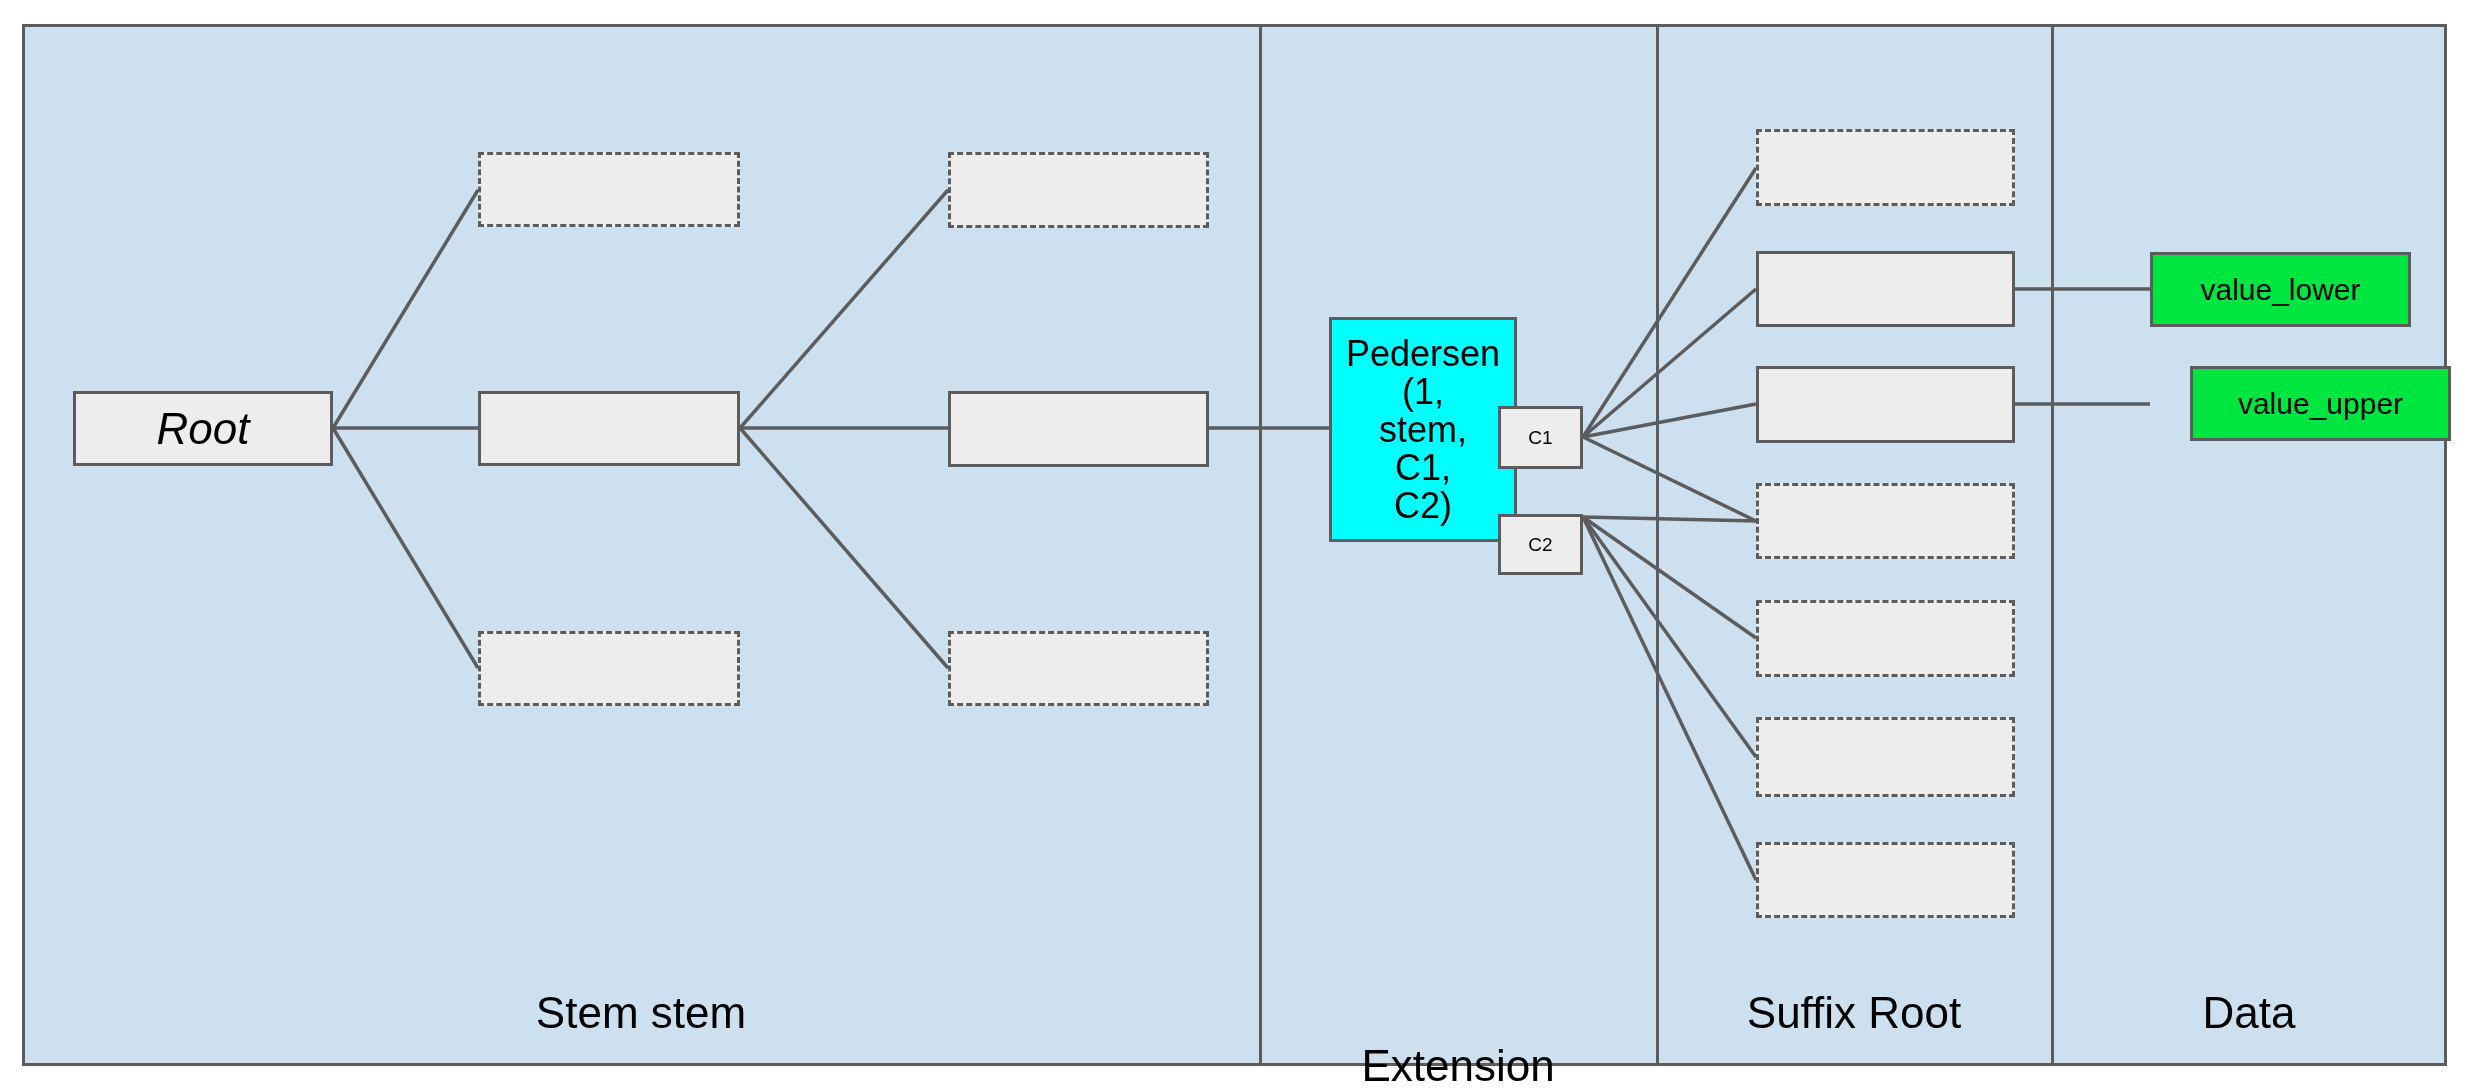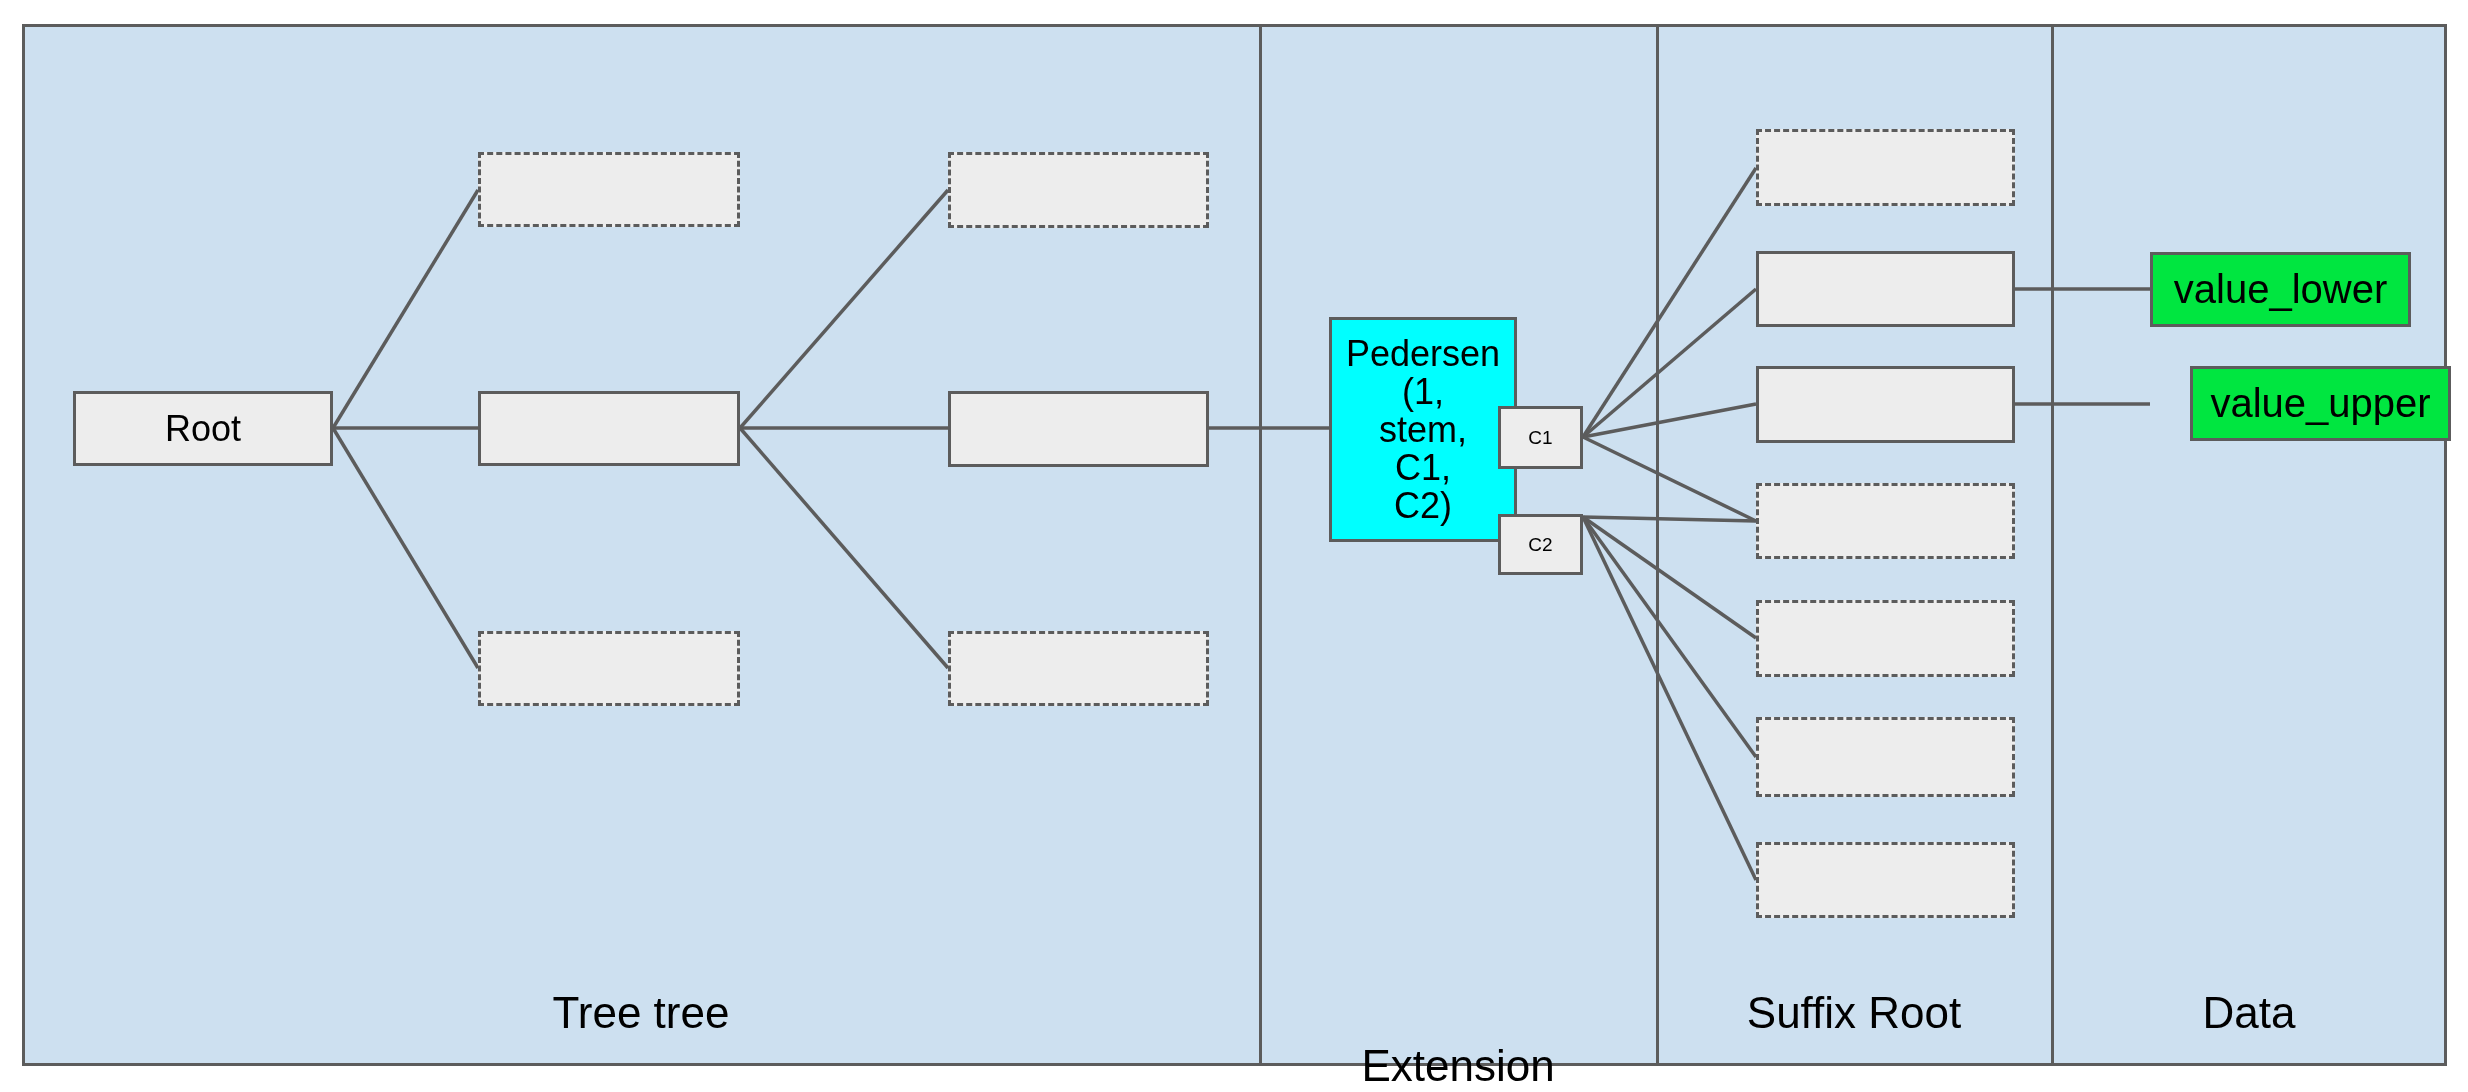--- a/index.html
+++ b/index.html
@@ -29,24 +29,24 @@
     background:var(--boxfill,#ededed);
     border:3px solid var(--line,#5c5c5c);
     display:flex;align-items:center;justify-content:center;
     text-align:center;
     z-index:2;
   }
   .node.dashed{border-style:dashed;}
   .node.cyan{background:var(--cyan,#00ffff);}
   .node.green{background:var(--green,#00e640);}
   .node .lbl{white-space:pre-line;}
-  .root-label{font-size:36px;}
+  .root-label{font-size:44px;font-style:italic;}
   .ped-label{font-size:36px;line-height:38px;}
   .c-label{font-size:19px;}
-  .val-label{font-size:40px;}
+  .val-label{font-size:30px;}
   .section-label{
     position:absolute;
     transform:translateX(-50%);
     font-size:44px;
     line-height:48px;
     z-index:2;
     white-space:nowrap;
   }
 </style>
 </head>
@@ -122,18 +122,18 @@
   <div class="node dashed" style="left:1756px;top:717px;width:259px;height:80px;"></div>
   <div class="node dashed" style="left:1756px;top:842px;width:259px;height:76px;"></div>
 
   <div class="node green" style="left:2150px;top:252px;width:261px;height:75px;">
     <span class="lbl val-label">value_lower</span>
   </div>
   <div class="node green" style="left:2150px;top:366px;width:261px;height:75px;margin-left:40px;">
     <span class="lbl val-label">value_upper</span>
   </div>
 
-  <div class="section-label" style="left:641px;top:989px;">Tree tree</div>
+  <div class="section-label" style="left:641px;top:989px;">Stem stem</div>
   <div class="section-label" style="left:1458px;top:1042px;">Extension</div>
   <div class="section-label" style="left:1854px;top:989px;">Suffix Root</div>
   <div class="section-label" style="left:2249px;top:989px;">Data</div>
 
 </div>
 
 </body></html>

